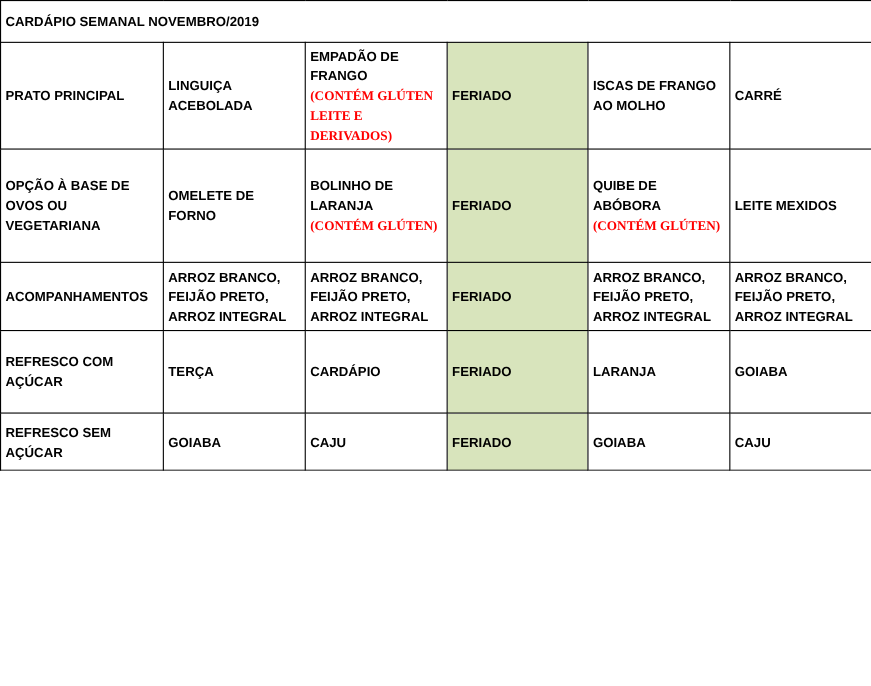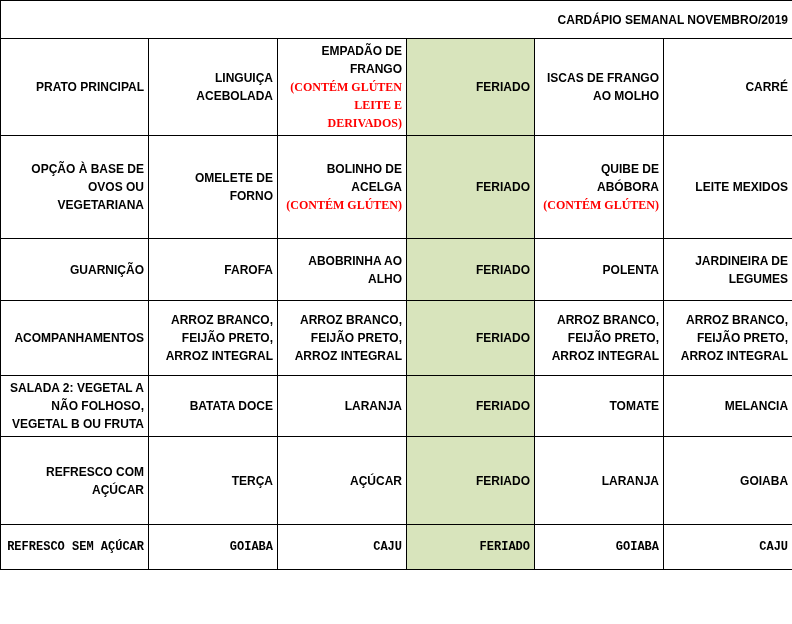--- a/index.html
+++ b/index.html
@@ -13,21 +13,21 @@
     font-family: "Liberation Sans", sans-serif;
   }
   body { width: 792px; }
   table.menu {
     width: 792px;
     border-collapse: collapse;
     table-layout: fixed;
   }
   table.menu td, table.menu th {
     border: 1px solid var(--border-color, #000);
-    text-align: right;
+    text-align: left;
     vertical-align: middle;
     font-weight: bold;
     color: #000000;
     font-size: 12px;
     line-height: 1.5;
     padding: 3px 4px;
     overflow: hidden;
   }
   tr.title-row { height: 38px; }
   td.title-cell { font-size: 13px; }
@@ -83,50 +83,32 @@
         <td>
           <div>CARRÉ</div>
         </td>
       </tr>
       <tr>
         <td>OPÇÃO À BASE DE OVOS OU VEGETARIANA</td>
         <td>
           <div>OMELETE DE FORNO</div>
         </td>
         <td>
-          <div>BOLINHO DE ACELGA</div>
+          <div>BOLINHO DE LARANJA</div>
           <div class="note">(CONTÉM GLÚTEN)</div>
         </td>
         <td class="holiday">
           <div>FERIADO</div>
         </td>
         <td>
           <div>QUIBE DE ABÓBORA</div>
           <div class="note">(CONTÉM GLÚTEN)</div>
         </td>
         <td>
           <div>LEITE MEXIDOS</div>
-        </td>
-      </tr>
-      <tr>
-        <td>GUARNIÇÃO</td>
-        <td>
-          <div>FAROFA</div>
-        </td>
-        <td>
-          <div>ABOBRINHA AO ALHO</div>
-        </td>
-        <td class="holiday">
-          <div>FERIADO</div>
-        </td>
-        <td>
-          <div>POLENTA</div>
-        </td>
-        <td>
-          <div>JARDINEIRA DE LEGUMES</div>
         </td>
       </tr>
       <tr>
         <td>ACOMPANHAMENTOS</td>
         <td>
           <div>ARROZ BRANCO, FEIJÃO PRETO, ARROZ INTEGRAL</div>
         </td>
         <td>
           <div>ARROZ BRANCO, FEIJÃO PRETO, ARROZ INTEGRAL</div>
         </td>
@@ -134,44 +116,26 @@
           <div>FERIADO</div>
         </td>
         <td>
           <div>ARROZ BRANCO, FEIJÃO PRETO, ARROZ INTEGRAL</div>
         </td>
         <td>
           <div>ARROZ BRANCO, FEIJÃO PRETO, ARROZ INTEGRAL</div>
         </td>
       </tr>
       <tr>
-        <td>SALADA 2: VEGETAL A NÃO FOLHOSO, VEGETAL B OU FRUTA</td>
-        <td>
-          <div>BATATA DOCE</div>
-        </td>
-        <td>
-          <div>LARANJA</div>
-        </td>
-        <td class="holiday">
-          <div>FERIADO</div>
-        </td>
-        <td>
-          <div>TOMATE</div>
-        </td>
-        <td>
-          <div>MELANCIA</div>
-        </td>
-      </tr>
-      <tr>
         <td>REFRESCO COM AÇÚCAR</td>
         <td>
           <div>TERÇA</div>
         </td>
         <td>
-          <div>AÇÚCAR</div>
+          <div>CARDÁPIO</div>
         </td>
         <td class="holiday">
           <div>FERIADO</div>
         </td>
         <td>
           <div>LARANJA</div>
         </td>
         <td>
           <div>GOIABA</div>
         </td>

